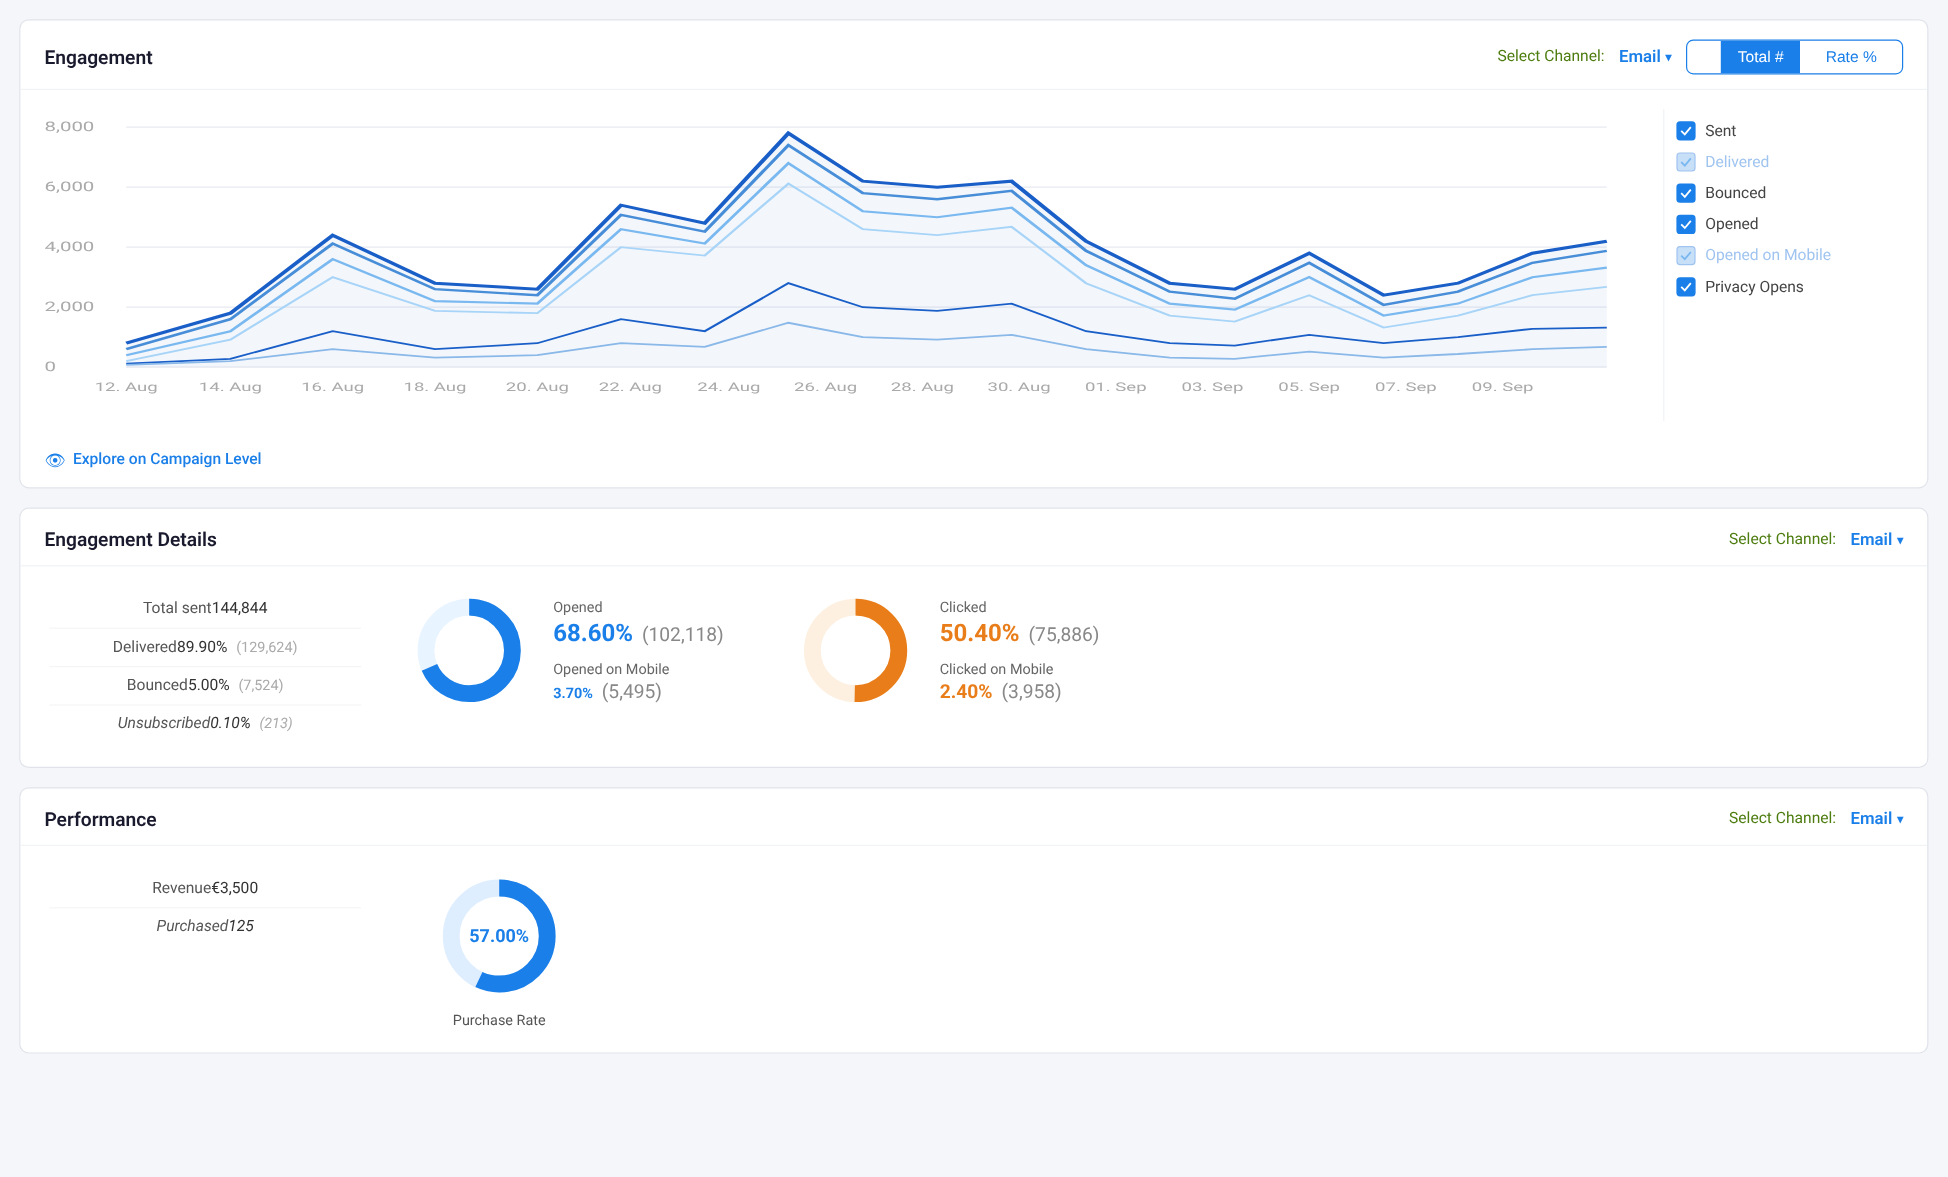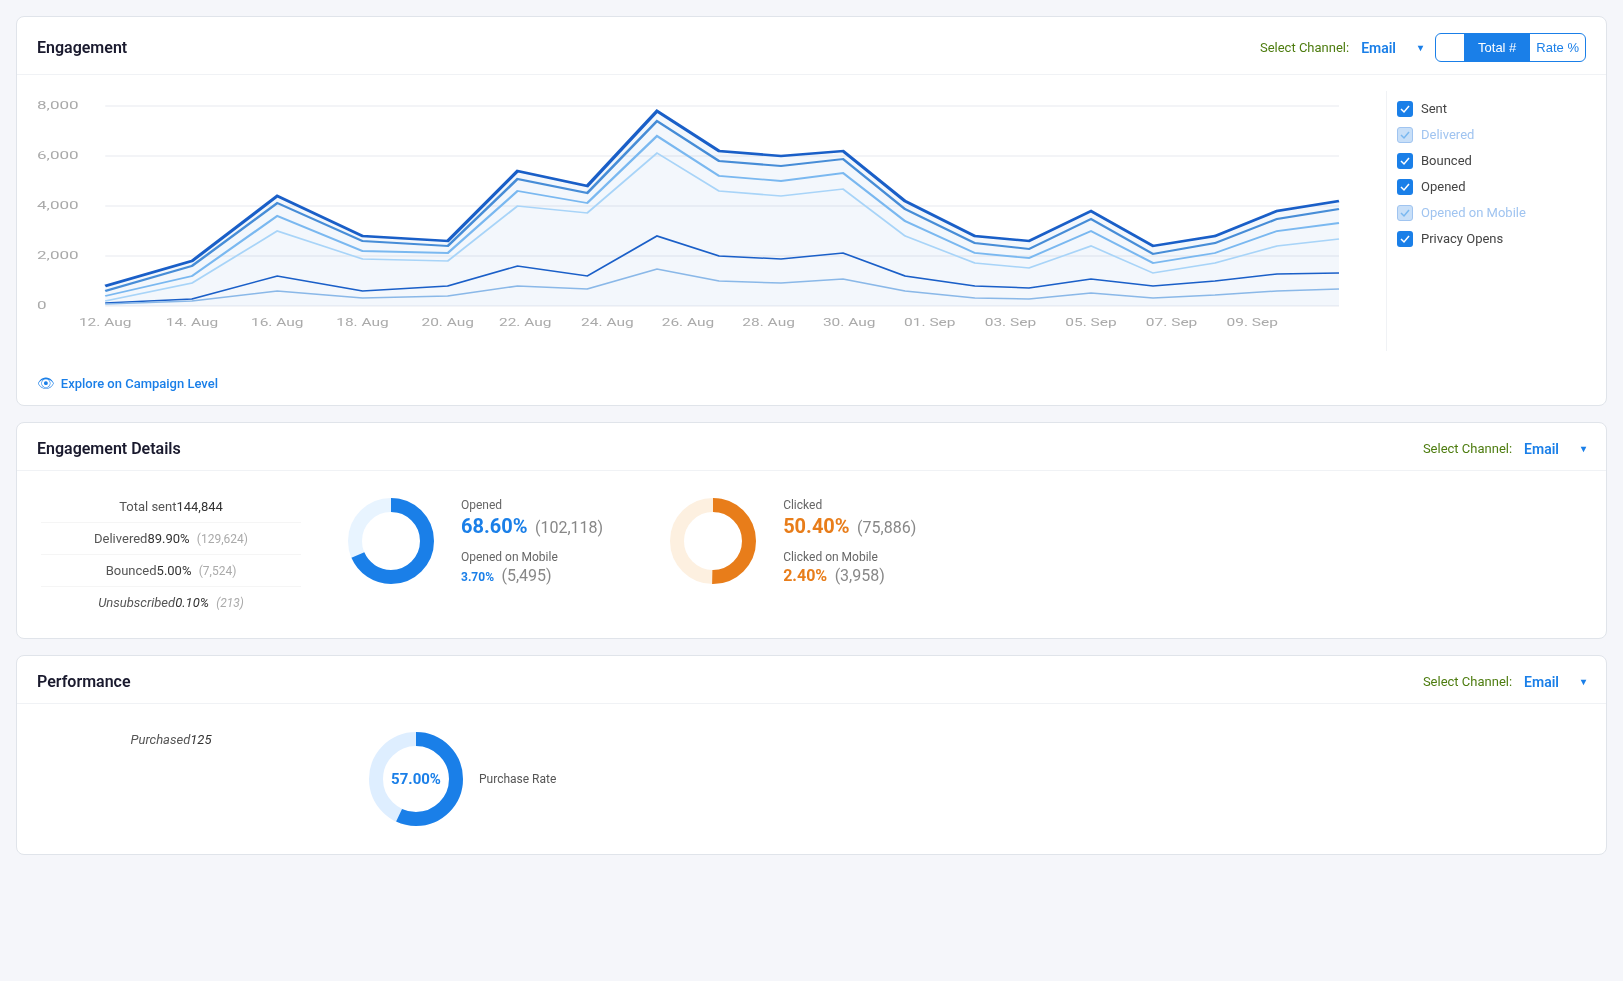--- a/index.html
+++ b/index.html
@@ -40,21 +40,21 @@
       color: #4d7c0f;
       font-size: 13px;
     }
     .channel-select {
       color: #1a7fe8;
       font-weight: 600;
       font-size: 14px;
       cursor: pointer;
       display: flex;
       align-items: center;
-      gap: 22px;
+      gap: 4px;
     }
     .channel-dropdown-arrow {
       font-size: 10px;
       color: #1a7fe8;
     }
     .toggle-group {
       display: flex;
       border: 1.5px solid #1a7fe8;
       border-radius: 6px;
       overflow: hidden;
@@ -67,21 +67,21 @@
       background: transparent;
       border: none;
       color: #1a7fe8;
     }
     .toggle-btn.active {
       background: #1a7fe8;
       color: #fff;
       margin-left: 28px;
     }
     .rate-btn {
-      padding: 6px 6px;
+      padding: 6px 21px;
       font-size: 13px;
       font-weight: 500;
       cursor: pointer;
       background: transparent;
       border: none;
       color: #1a7fe8;
     }
     
     .engagement-body {
       display: flex;
@@ -96,21 +96,21 @@
     .chart-legend {
       width: 200px;
       padding: 10px 0 0 10px;
       display: flex;
       flex-direction: column;
       gap: 10px;
       border-left: 1px solid #f0f2f5;
     }
     .legend-item {
       display: flex;
-      align-items: flex-start;
+      align-items: center;
       gap: 8px;
       font-size: 13px;
       color: #444;
     }
     .legend-checkbox {
       width: 16px;
       height: 16px;
       border-radius: 3px;
       display: flex;
       align-items: center;
@@ -208,21 +208,21 @@
     }
     
     .performance-body {
       padding: 20px 24px;
       display: flex;
       gap: 60px;
       align-items: flex-start;
     }
     .perf-donut-wrapper {
       display: flex;
-      flex-direction: row;
+      flex-direction: column;
       align-items: center;
       gap: 8px;
     }
     .perf-donut-container {
       position: relative;
       width: 110px;
       height: 110px;
     }
     .donut-center-text {
       position: absolute;
@@ -484,20 +484,24 @@
           <span>Email</span>
           <span class="channel-dropdown-arrow">▾</span>
         </span>
       </div>
     </div>
 
     <div class="performance-body">
 
       <div class="stats-table">
         <div class="stat-row">
+          <span class="stat-label">Revenue</span>
+          <span class="stat-value">€3,500</span>
+        </div>
+        <div class="stat-row">
           <span class="stat-label">Purchased</span>
           <span class="stat-value">125</span>
         </div>
       </div>
 
       <div class="perf-donut-wrapper">
         <div class="perf-donut-container">
           <svg viewBox="0 0 110 110" width="110" height="110">
             <circle cx="55" cy="55" r="40" fill="none" stroke="#deeeff" stroke-width="14"></circle>
             <circle cx="55" cy="55" r="40" fill="none" stroke="#1a7fe8" stroke-width="14" stroke-dasharray="142.94 108.67" stroke-dashoffset="0" transform="rotate(-90 55 55)"></circle>

